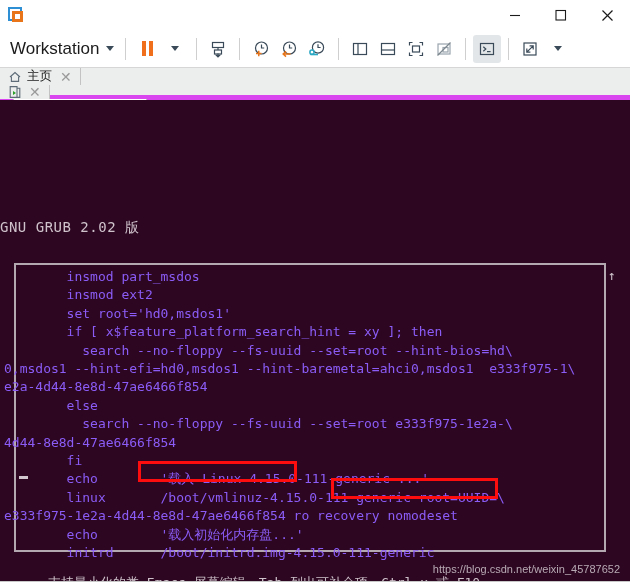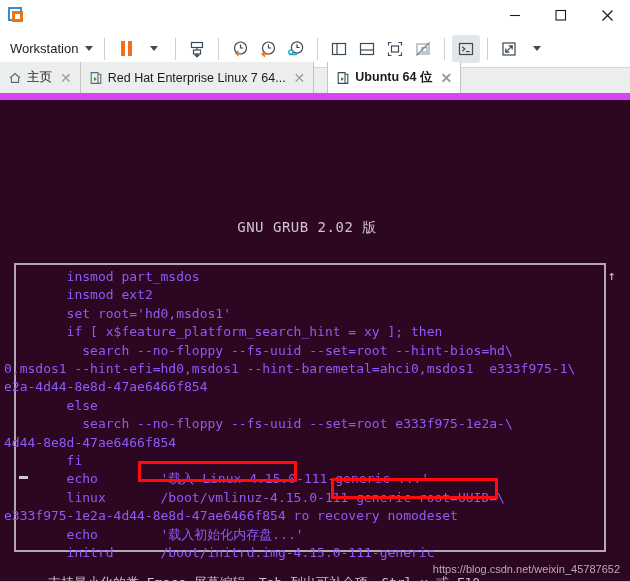--- a/index.html
+++ b/index.html
@@ -73,21 +73,21 @@
   .toolbar {
     height: 38px;
     background: #ffffff;
     display: flex;
     align-items: center;
     padding-left: 6px;
     border-bottom: 1px solid #d6d6d6;
     box-sizing: border-box;
   }
   .tb-menu {
-    font-size: 13px;
+    font-size: 17px;
     color: #1b1b1b;
     display: flex;
     align-items: center;
     padding: 3px 4px;
     white-space: nowrap;
   }
   .caret {
     display: inline-block;
     width: 0; height: 0;
     border-left: 4px solid transparent;
@@ -124,23 +124,24 @@
     height: 15px;
     background: #ef6f1c;
   }
   .tb-btn svg { display: block; }
 
   
   .tabbar {
     height: 32px;
     background: #eceded;
     display: flex;
-    align-items: flex-end;
-    border-bottom: 7px solid #d946ef;
-    box-sizing: border-box;
+    align-items: flex-start;
+    border-bottom: 5px solid #d946ef;
+    box-sizing: border-box;
+    flex-direction: column;
   }
   .tab {
     height: 31px;
     display: flex;
     align-items: center;
     padding: 0 6px 0 8px;
     background: #eceded;
     border-right: 1px solid #c3c3c3;
     box-sizing: border-box;
     font-size: 12.5px;
@@ -173,21 +174,21 @@
     height: 481px;
     background: #2d0722;
     overflow: hidden;
     font-family: "DejaVu Sans Mono", "Liberation Mono", monospace;
   }
   .grub-title {
     position: absolute;
     left: 0;
     right: 16px;
     top: 119px;
-    text-align: center;
+    text-align: left;
     font-size: 14px;
     color: #cfc2cb;
     letter-spacing: 0.5px;
   }
   .grub-box {
     position: absolute;
     left: 14px;
     top: 163px;
     width: 592px;
     height: 289px;
@@ -403,21 +404,20 @@
   </div>
 
   <div class="tab">
     <span class="tab-icon">
       <svg width="14" height="14" viewBox="0 0 14 14">
         <path d="M2.2 1.6 L9 1.6 L9 12.4 L2.2 12.4 Z" fill="none" stroke="#5c6b77" stroke-width="1.1"></path>
         <path d="M9 3.2 L11.8 3.2 L11.8 12.4 L9 12.4" fill="none" stroke="#5c6b77" stroke-width="1.1"></path>
         <path d="M5 6 L8 8 L5 10 Z" fill="#2aa02a"></path>
       </svg>
     </span>
-    <span class="tab-label">Red Hat Enterprise Linux 7 64...</span>
     <span class="tab-close">✕</span>
   </div>
 
   <div class="tab active">
     <span class="tab-icon">
       <svg width="14" height="14" viewBox="0 0 14 14">
         <path d="M2.2 1.6 L9 1.6 L9 12.4 L2.2 12.4 Z" fill="none" stroke="#3a4a58" stroke-width="1.1"></path>
         <path d="M9 3.2 L11.8 3.2 L11.8 12.4 L9 12.4" fill="none" stroke="#3a4a58" stroke-width="1.1"></path>
         <path d="M5 6 L8 8 L5 10 Z" fill="#2aa02a"></path>
       </svg>

